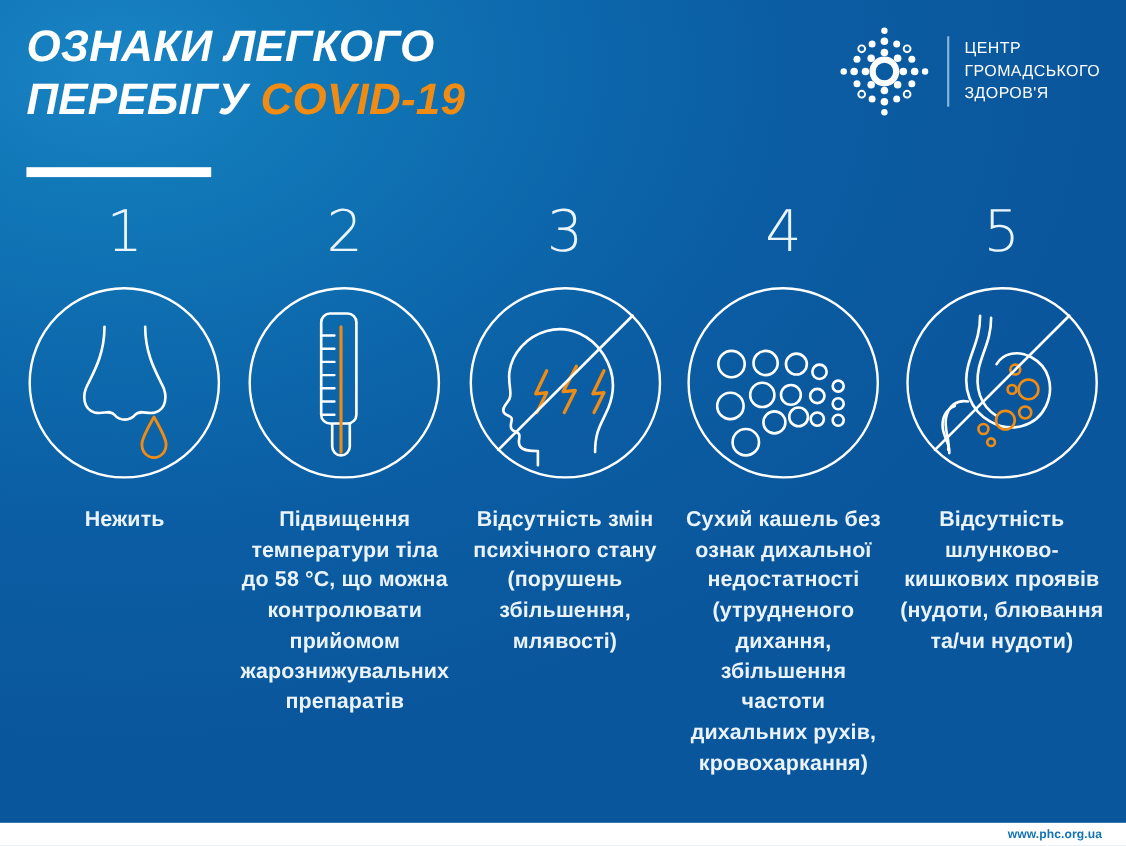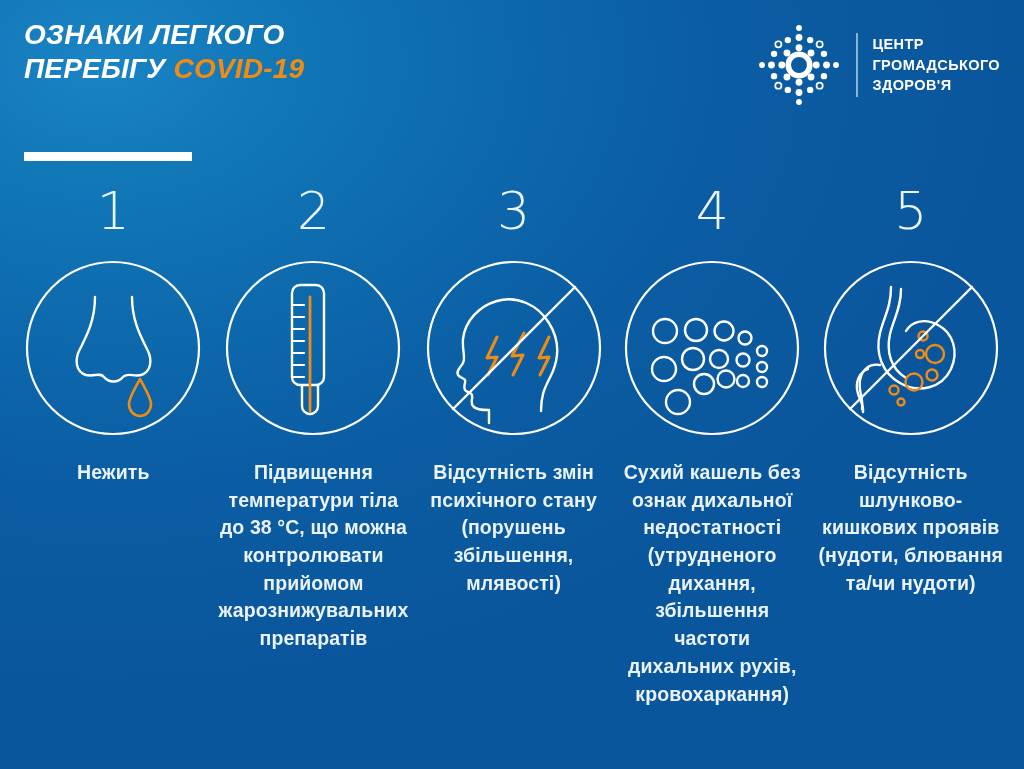--- a/index.html
+++ b/index.html
@@ -28,21 +28,21 @@
     top: 0; left: 0; right: 0;
     height: 175px;
   }
 
   .title {
     position: absolute;
     left: 24px;
     top: 18px;
     width: 640px;
     color: #ffffff;
-    font-size: 28px;
+    font-size: 40px;
     line-height: 1.22;
     font-weight: 700;
     font-style: italic;
     letter-spacing: 0.2px;
     text-transform: uppercase;
   }
   .title .accent { color: #f08c14; }
 
   .title-rule {
     position: absolute;
@@ -65,21 +65,21 @@
   .logo-mark { width: 86px; height: 86px; display: block; }
   .logo-divider {
     width: 2px;
     height: 64px;
     background: #9ec6e4;
     opacity: .85;
   }
   .logo-text {
     color: #ffffff;
     font-size: 14.5px;
-    font-weight: 700;
+    font-weight: 400;
     line-height: 1.42;
     letter-spacing: .4px;
     text-transform: uppercase;
     white-space: pre-line;
   }
 
   
   .columns {
     position: absolute;
     top: 185px;
@@ -223,21 +223,21 @@
         <g stroke="#ffffff" stroke-width="2.2" stroke-linecap="round">
           <line x1="68" y1="46" x2="80" y2="46"></line>
           <line x1="68" y1="58" x2="80" y2="58"></line>
           <line x1="68" y1="70" x2="80" y2="70"></line>
           <line x1="68" y1="82" x2="80" y2="82"></line>
           <line x1="68" y1="94" x2="80" y2="94"></line>
           <line x1="68" y1="106" x2="80" y2="106"></line>
           <line x1="68" y1="118" x2="80" y2="118"></line>
         </g>
       </svg>
-      <div class="caption">Підвищення температури тіла до 38 °C, що можна контролювати прийомом жарознижувальних препаратів</div>
+      <div class="caption">Підвищення температури тіла до 58 °C, що можна контролювати прийомом жарознижувальних препаратів</div>
     </div>
 
     <div class="col">
       <div class="step-number">3</div>
       <svg class="icon-circle" viewBox="0 0 178 178">
         <circle cx="89" cy="89" r="86" fill="none" stroke="#ffffff" stroke-width="2.2"></circle>
         <path d="M116 152 C116 132 122 126 128 112 C134 97 134 80 124 64
                  C113 46 92 36 72 42 C54 47 40 62 38 80 C37 92 41 99 38 104
                  C35 109 31 112 33 116 C35 119 39 119 40 121 C41 124 38 127 40 131
                  C42 134 46 133 47 136 C48 140 45 143 48 147 C51 151 58 151 64 151
@@ -295,14 +295,17 @@
           <circle cx="72" cy="131" r="4.5"></circle>
           <circle cx="79" cy="143" r="3.5"></circle>
         </g>
         <line x1="28" y1="150" x2="150" y2="28" stroke="#ffffff" stroke-width="2.4" stroke-linecap="round"></line>
       </svg>
       <div class="caption">Відсутність шлунково-кишкових проявів (нудоти, блювання та/чи нудоти)</div>
     </div>
 
   </div>
 
+  <div class="footer">
+    <a class="footer-url" href="#">www.phc.org.ua</a>
+  </div>
 
 </div>
 
 </body></html>

